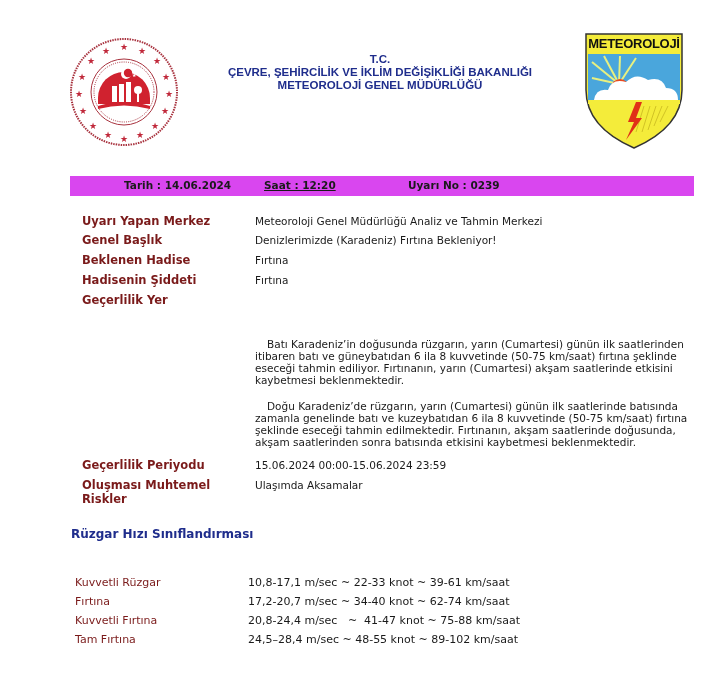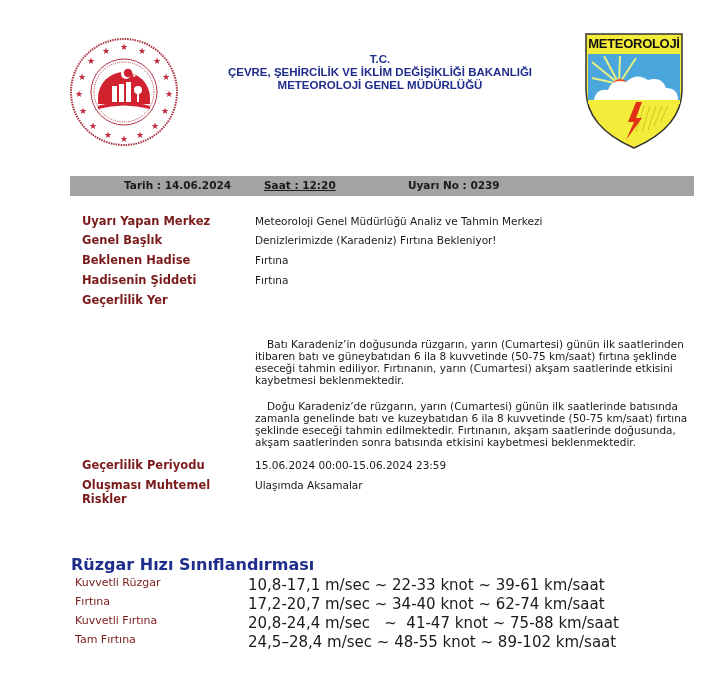--- a/index.html
+++ b/index.html
@@ -8,37 +8,37 @@
   .abs { position: absolute; }
 
   
   .header-title { position: absolute; left: 200px; top: 53px; width: 360px; text-align: center;
                   font-family: "Liberation Sans", sans-serif; font-weight: bold; color: #1f2d8c;
                   font-size: 11.5px; line-height: 13px; }
   .header-title div { white-space: nowrap; }
 
   
   .info-bar { position: absolute; left: 70px; top: 176px; width: 624px; height: 20px;
-              background: #a3a3a3; font-size: 10.5px; font-weight: bold; color: #1a1a1a; }
+              background: #d946ef; font-size: 10.5px; font-weight: bold; color: #1a1a1a; }
   .info-bar span { position: absolute; top: 3px; white-space: nowrap; }
 
   
   .kv-label { position: absolute; left: 82px; font-weight: bold; color: #7a1a1a; font-size: 11.5px;
               line-height: 14px; }
   .kv-value { position: absolute; left: 255px; font-size: 10.5px; color: #1a1a1a; line-height: 14px;
               white-space: nowrap; }
   .para { position: absolute; left: 255px; width: 440px; font-size: 10.5px; line-height: 12px;
           color: #1a1a1a; margin-top: 45px; }
   .para p { margin: 0; text-indent: 12px; }
 
   
-  .wind-title { position: absolute; left: 71px; top: 555px; font-weight: bold; color: #1f2d8c;
-                font-size: 16px; }
+  .wind-title { position: absolute; left: 71px; top: 527px; font-weight: bold; color: #1f2d8c;
+                font-size: 12px; }
   .wind-name { position: absolute; left: 75px; font-size: 11px; color: #7a1a1a; }
-  .wind-range { position: absolute; left: 248px; font-size: 15px; color: #1a1a1a; white-space: pre; }
+  .wind-range { position: absolute; left: 248px; font-size: 11px; color: #1a1a1a; white-space: pre; }
 </style>
 </head>
 <body>
 
 <div class="abs" style="left:68px;top:36px;width:112px;height:112px;">
   <svg width="112" height="112" viewBox="0 0 112 112">
     <circle cx="56" cy="56" r="53" fill="none" stroke="#a8323e" stroke-width="2" stroke-dasharray="1.5 1"></circle>
     <circle cx="56" cy="56" r="33" fill="none" stroke="#a8323e" stroke-width="1"></circle>
     <circle cx="56" cy="56" r="30" fill="none" stroke="#a8323e" stroke-width="1" stroke-dasharray="1 1.2"></circle>
     <g fill="#c0283a">

